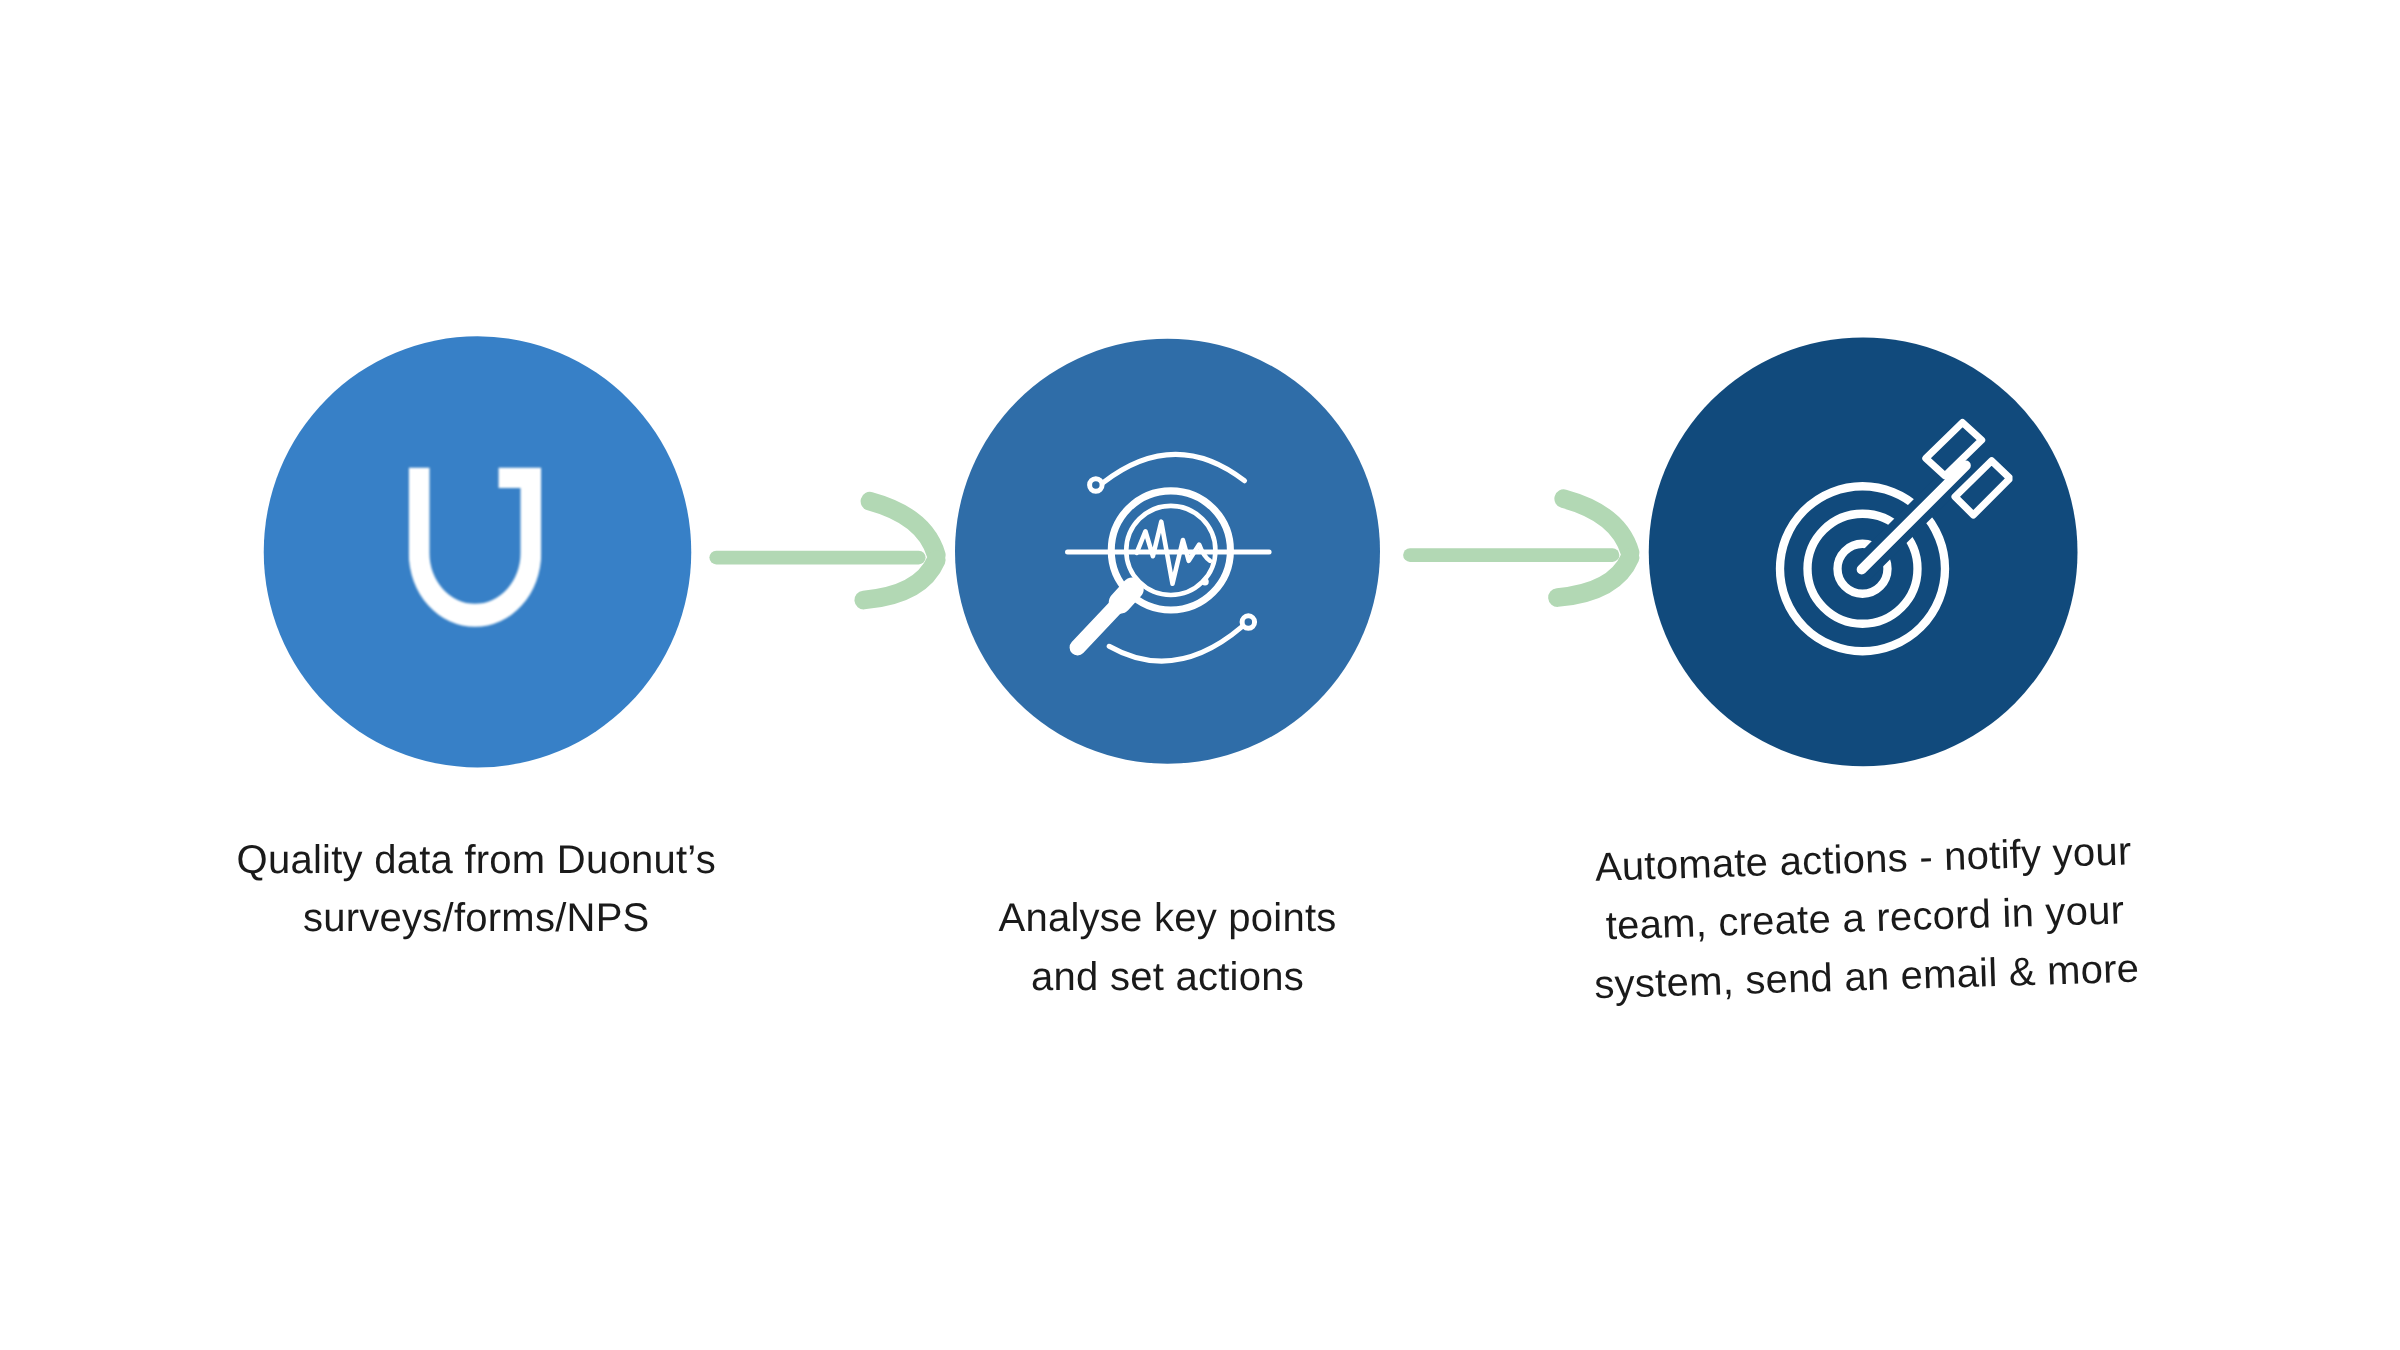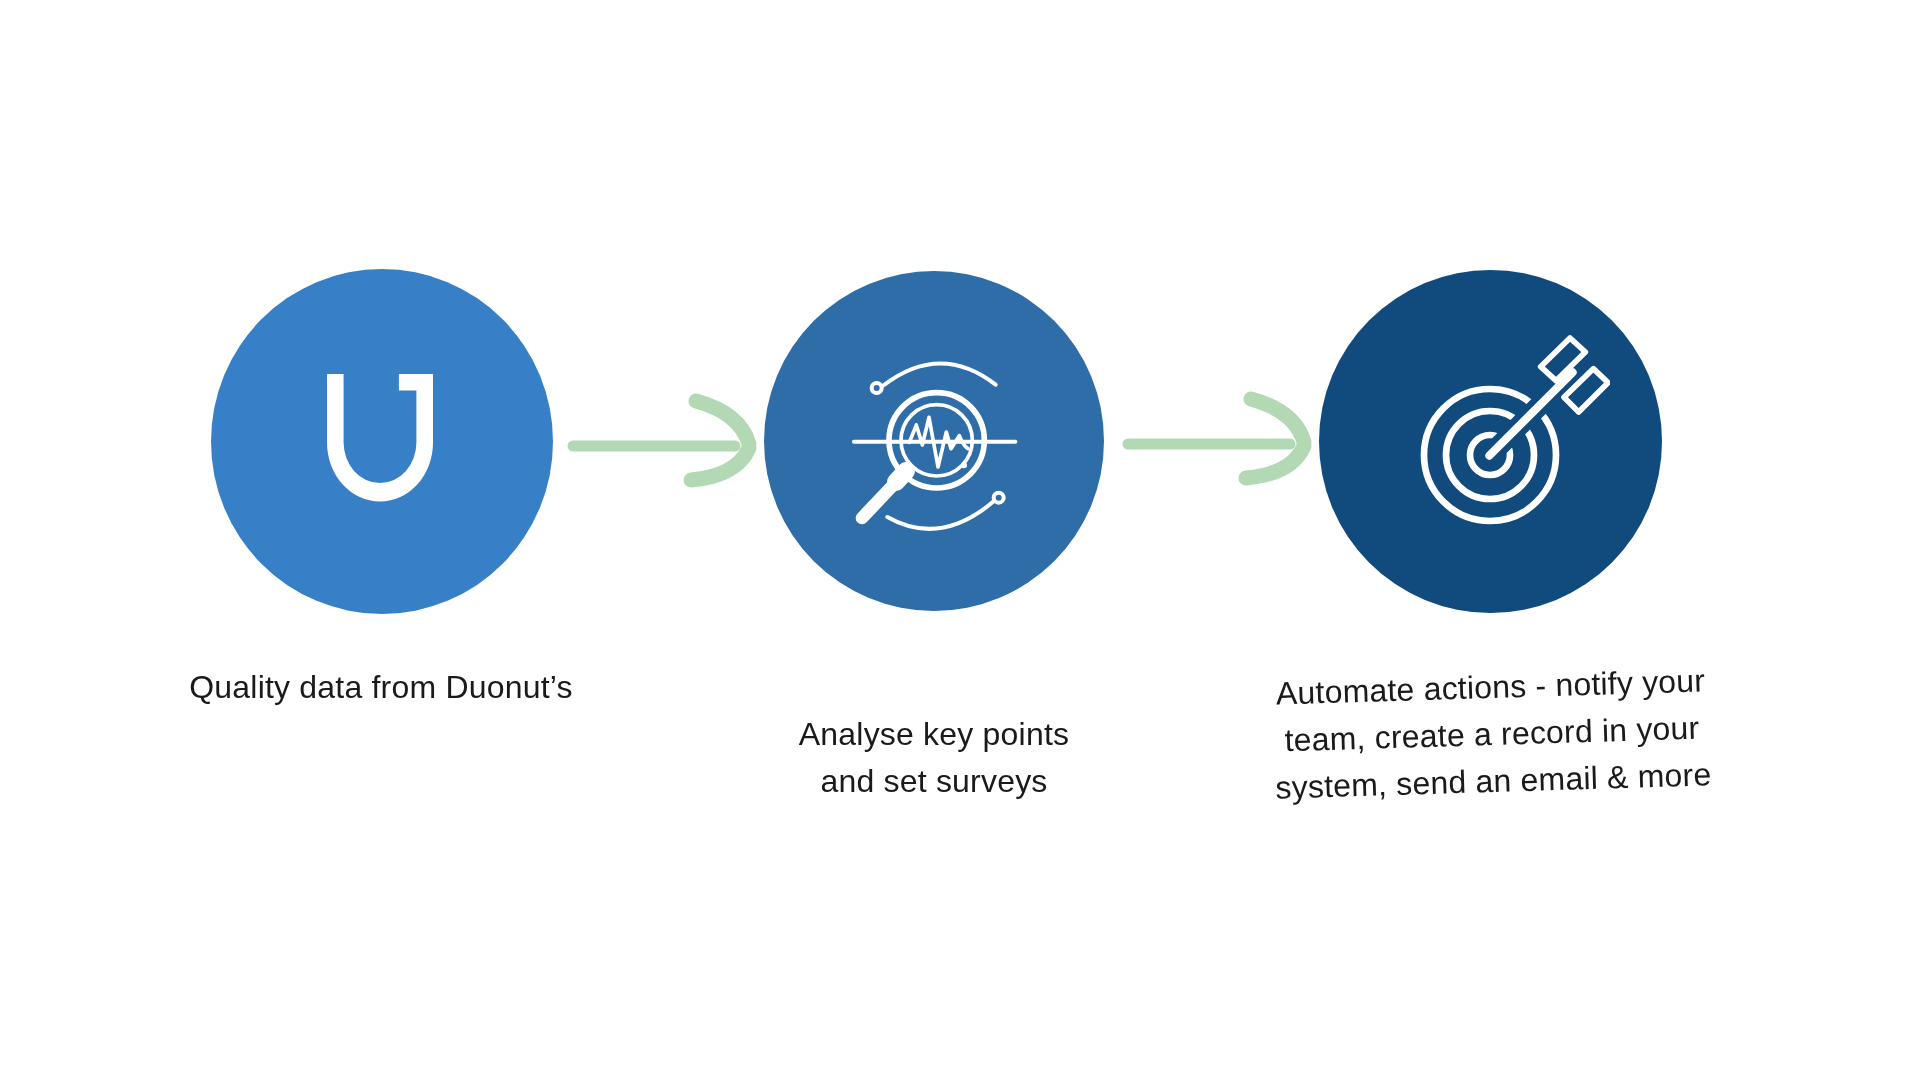--- a/index.html
+++ b/index.html
@@ -91,25 +91,26 @@
       <g fill="none" stroke-linecap="round" stroke-linejoin="round" stroke="#ffffff">
         <path d="M 298,377 L 548,127" stroke-width="24"></path>
         <path d="M 452,110 L 540,24 L 586,66 L 498,152 Z" stroke-width="17"></path>
         <path d="M 522,202 L 610,116 L 654,158 L 566,246 Z" stroke-width="17"></path>
       </g>
     </svg>
   </div>
 
   <div class="caption" style="left:101px; top:664px;">
     <span class="line">Quality data from Duonut’s</span>
+    <span class="line">surveys/forms/NPS</span>
   </div>
 
   <div class="caption" style="left:654px; top:664px;margin-top:47px;">
     <span class="line">Analyse key points</span>
-    <span class="line">and set surveys</span>
+    <span class="line">and set actions</span>
   </div>
 
   <div class="caption cap-tilt" style="left:1212px; top:664px;">
     <span class="line">Automate actions - notify your</span>
     <span class="line">team, create a record in your</span>
     <span class="line">system, send an email &amp; more</span>
   </div>
 
 </div>
 

